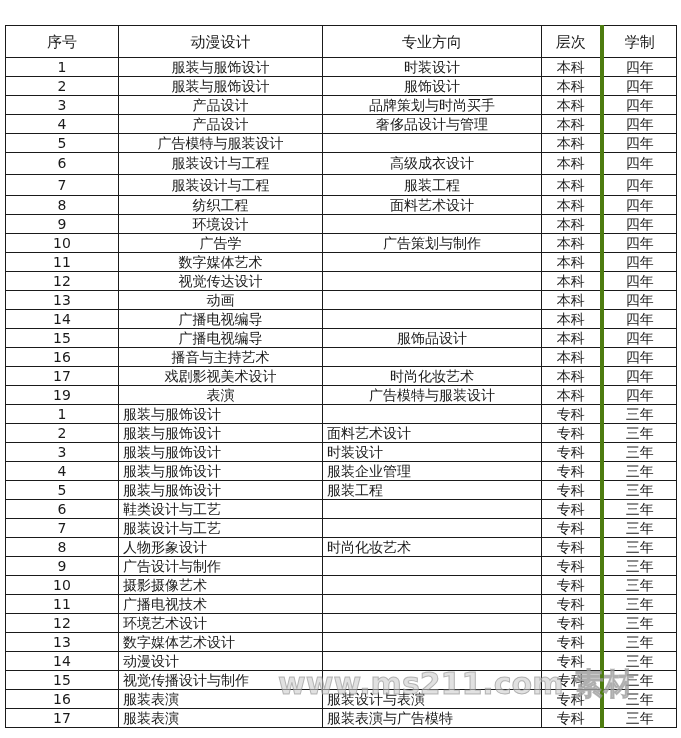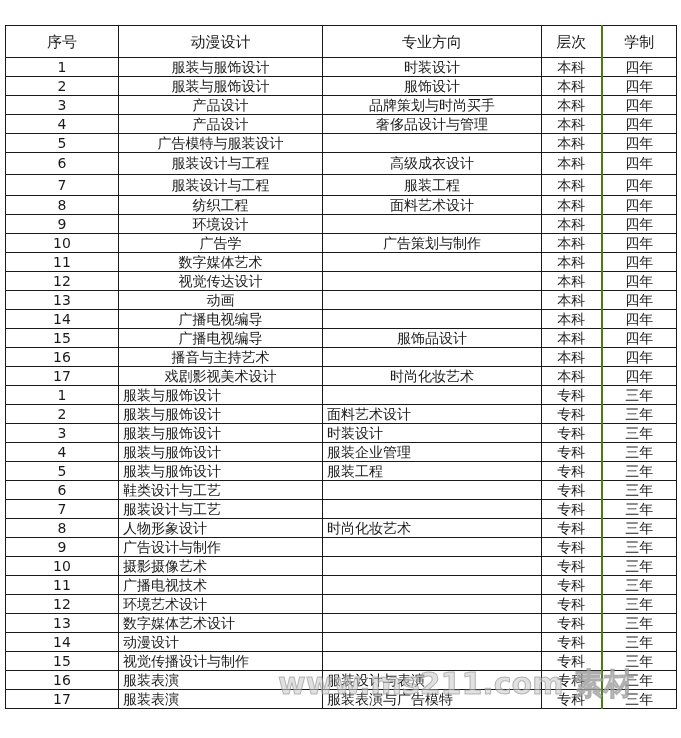--- a/index.html
+++ b/index.html
@@ -8,21 +8,21 @@
   table { position: absolute; left: 5px; top: 5px; border-collapse: collapse;
           width: 671px; table-layout: fixed; margin-top: 20px; }
   td, th { border: 1px solid #1a1a1a; font-weight: normal; font-size: 14px;
            line-height: 14px; padding: 0; height: 18px; overflow: hidden; white-space: nowrap; }
   th { height: 31px; font-size: 15px; }
   .c { text-align: center; }
   .l { text-align: left; padding-left: 4px; }
   tr.tall td { height: 20.5px; }
   col.c0 { width: 113px; } col.c1 { width: 204px; } col.c2 { width: 219px; }
   col.c3 { width: 60px; } col.c4 { width: 75px; }
-  .lvl { border-right: 2px solid #4d7c0f; }
+  .lvl { border-right: 4px solid #4d7c0f; }
   .watermark { position: absolute; left: 278px; top: 664px; font-size: 30px;
                font-weight: bold; color: rgba(200,200,200,0.55);
                -webkit-text-stroke: 1px rgba(140,140,140,0.6); pointer-events: none;
                font-family: "DejaVu Sans", sans-serif; letter-spacing: 0px; }
 </style>
 </head>
 <body>
 
 <table>
   <colgroup>
@@ -155,20 +155,27 @@
         <td class="c">四年</td>
       </tr>
       <tr>
         <td class="c">17</td>
         <td class="c">戏剧影视美术设计</td>
         <td class="c">时尚化妆艺术</td>
         <td class="c lvl">本科</td>
         <td class="c">四年</td>
       </tr>
       <tr>
+        <td class="c">19</td>
+        <td class="c">表演</td>
+        <td class="c">广告模特与服装设计</td>
+        <td class="c lvl">本科</td>
+        <td class="c">四年</td>
+      </tr>
+      <tr>
         <td class="c">1</td>
         <td class="l">服装与服饰设计</td>
         <td class="l"></td>
         <td class="c lvl">专科</td>
         <td class="c">三年</td>
       </tr>
       <tr>
         <td class="c">2</td>
         <td class="l">服装与服饰设计</td>
         <td class="l">面料艺术设计</td>

